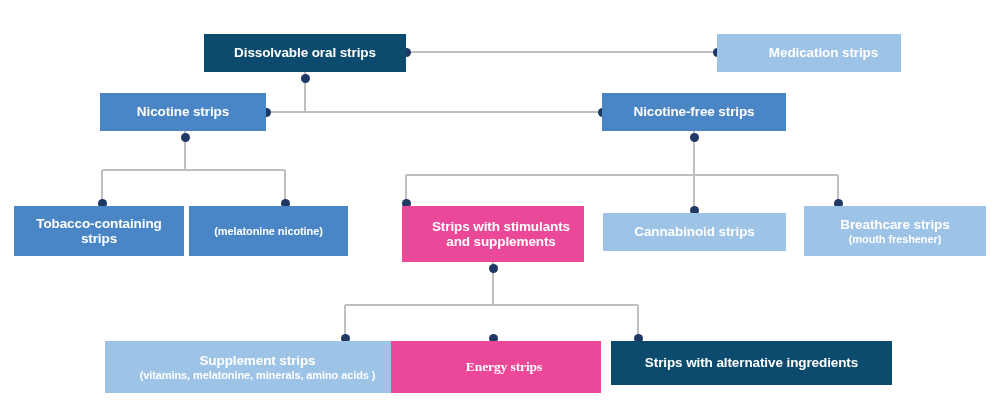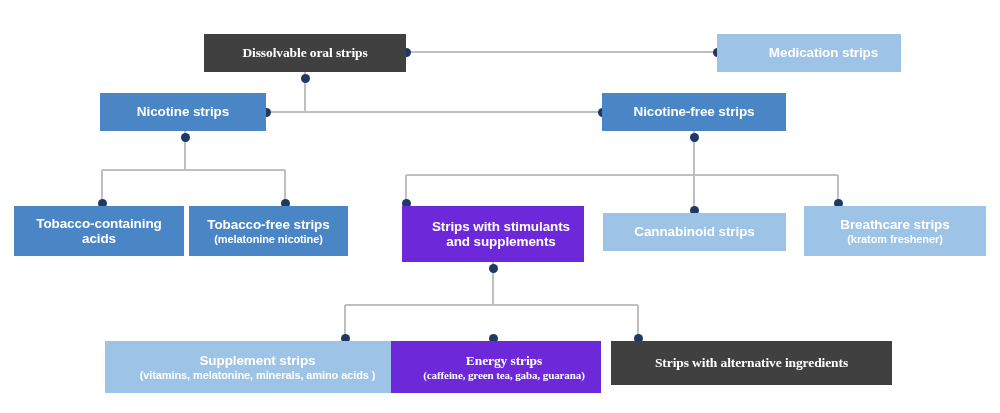--- a/index.html
+++ b/index.html
@@ -34,24 +34,24 @@
     font-size: 13.5px;
     letter-spacing: -0.1px;
     white-space: pre-line;
   }
   .node .sub {
     font-weight: bold;
     font-size: 11px;
     letter-spacing: -0.1px;
     margin-top: 1px;
   }
-  .node.dark  { background: #404040; font-family: Liberation Serif, serif; }
+  .node.dark  { background: #0c4a6e; }
   .node.mid   { background: #4A86C5; }
   .node.light { background: #9DC3E6; }
-  .node.bright{ background: #6d28d9; padding-left: 22px; }
+  .node.bright{ background: #ec4899; padding-left: 22px; }
 
   .line {
     position: absolute;
     background: #BFBFBF;
   }
   .line.h { height: 1.6px; }
   .line.v { width: 1.6px; }
 
   .dot {
     position: absolute;
@@ -109,42 +109,40 @@
         <div class="title">Medication strips</div>
       </div>
       <div class="node mid" style="left: 100px; top: 93px; width: 166px; height: 38px;">
         <div class="title">Nicotine strips</div>
       </div>
       <div class="node mid" style="left: 602px; top: 93px; width: 184px; height: 38px;">
         <div class="title">Nicotine-free strips</div>
       </div>
       <div class="node mid" style="left: 14px; top: 206px; width: 170px; height: 50px;">
         <div class="title">Tobacco-containing
-acids</div>
+strips</div>
       </div>
       <div class="node mid" style="left: 189px; top: 206px; width: 159px; height: 50px;">
-        <div class="title">Tobacco-free strips</div>
         <div class="sub">(melatonine nicotine)</div>
       </div>
       <div class="node bright" style="left: 402px; top: 206px; width: 182px; height: 56px;">
         <div class="title">Strips with stimulants
 and supplements</div>
       </div>
       <div class="node light" style="left: 603px; top: 213px; width: 183px; height: 38px;">
         <div class="title">Cannabinoid strips</div>
       </div>
       <div class="node light" style="left: 804px; top: 206px; width: 182px; height: 50px;">
         <div class="title">Breathcare strips</div>
-        <div class="sub">(kratom freshener)</div>
+        <div class="sub">(mouth freshener)</div>
       </div>
       <div class="node light" style="left: 105px; top: 341px; width: 305px; height: 52px;">
         <div class="title">Supplement strips</div>
         <div class="sub">(vitamins, melatonine, minerals, amino acids )</div>
       </div>
       <div class="node bright" style="left: 391px; top: 341px; width: 210px; height: 52px; font-family: Liberation Serif, serif;">
         <div class="title">Energy strips</div>
-        <div class="sub">(caffeine, green tea, gaba, guarana)</div>
       </div>
       <div class="node dark" style="left: 611px; top: 341px; width: 281px; height: 44px;">
         <div class="title">Strips with alternative ingredients</div>
       </div>
     </div>
 </div>
 
 </body></html>

